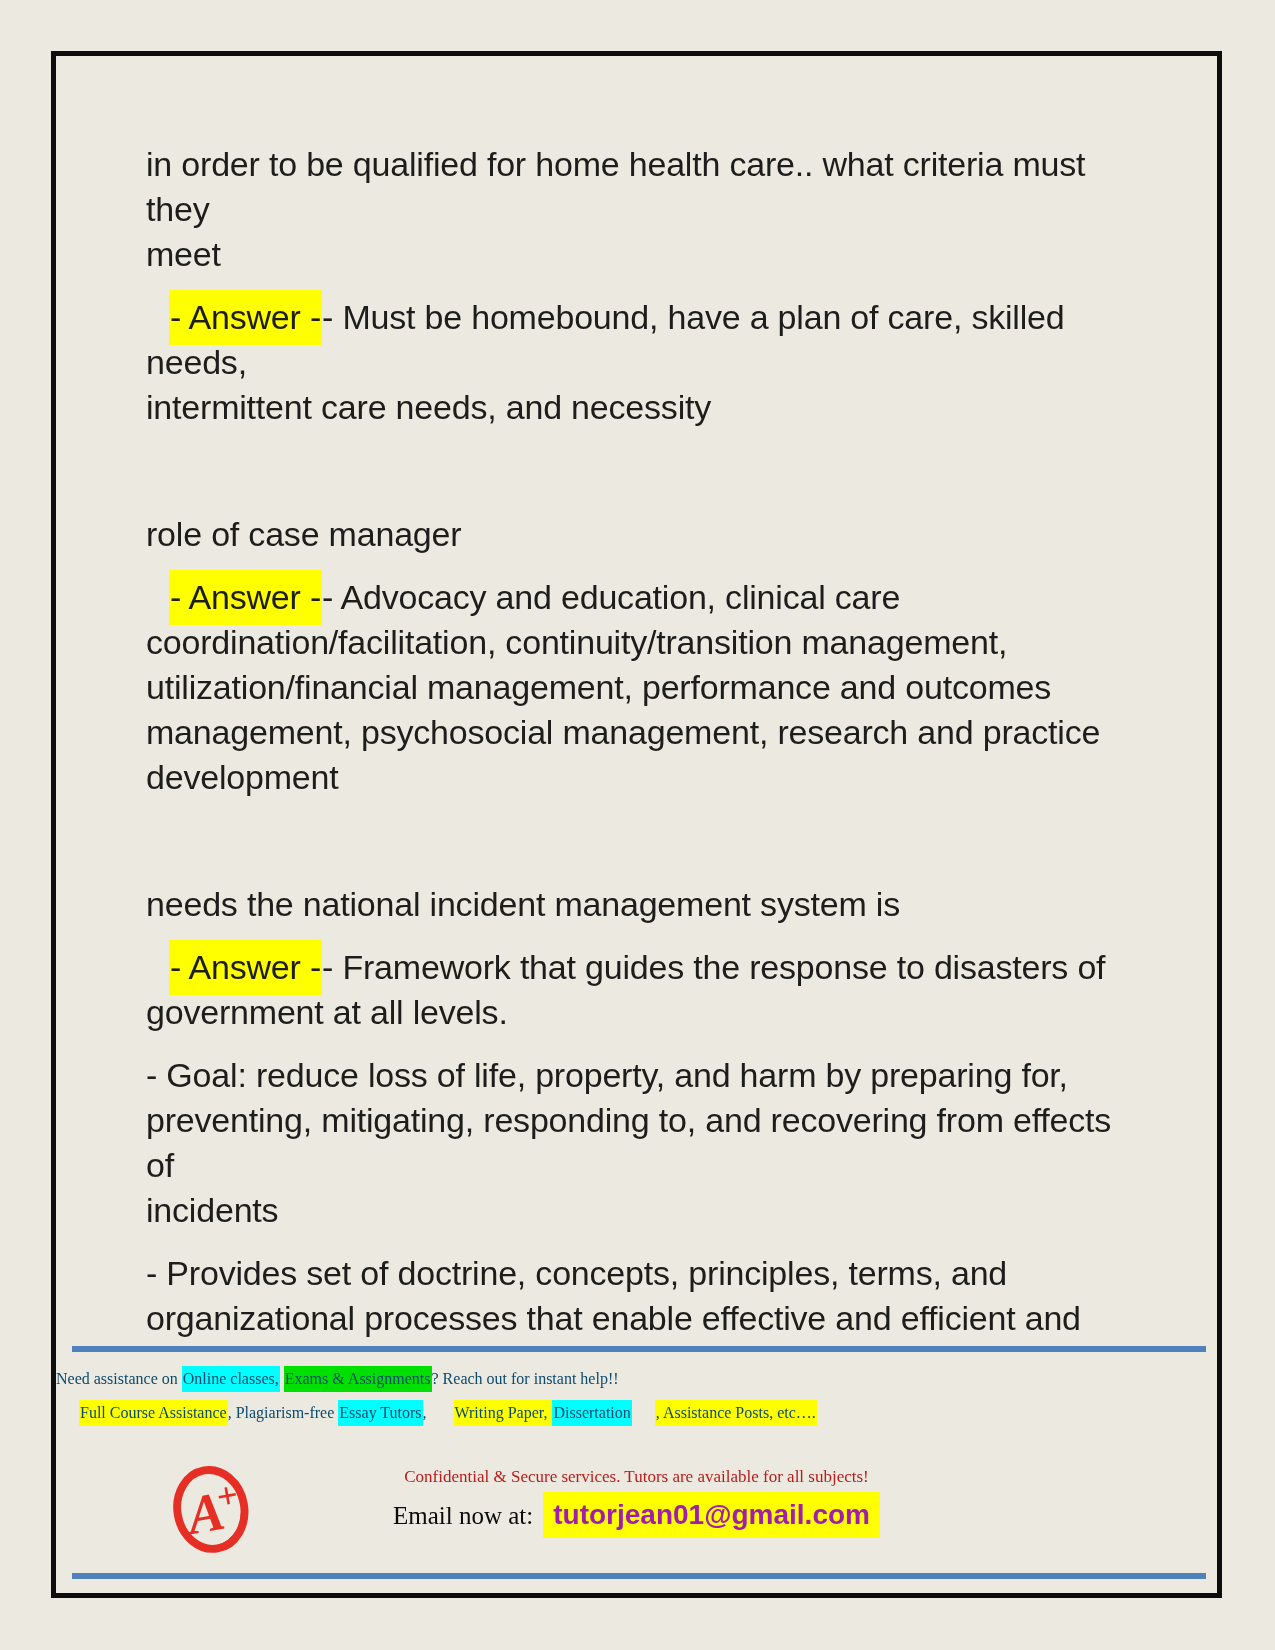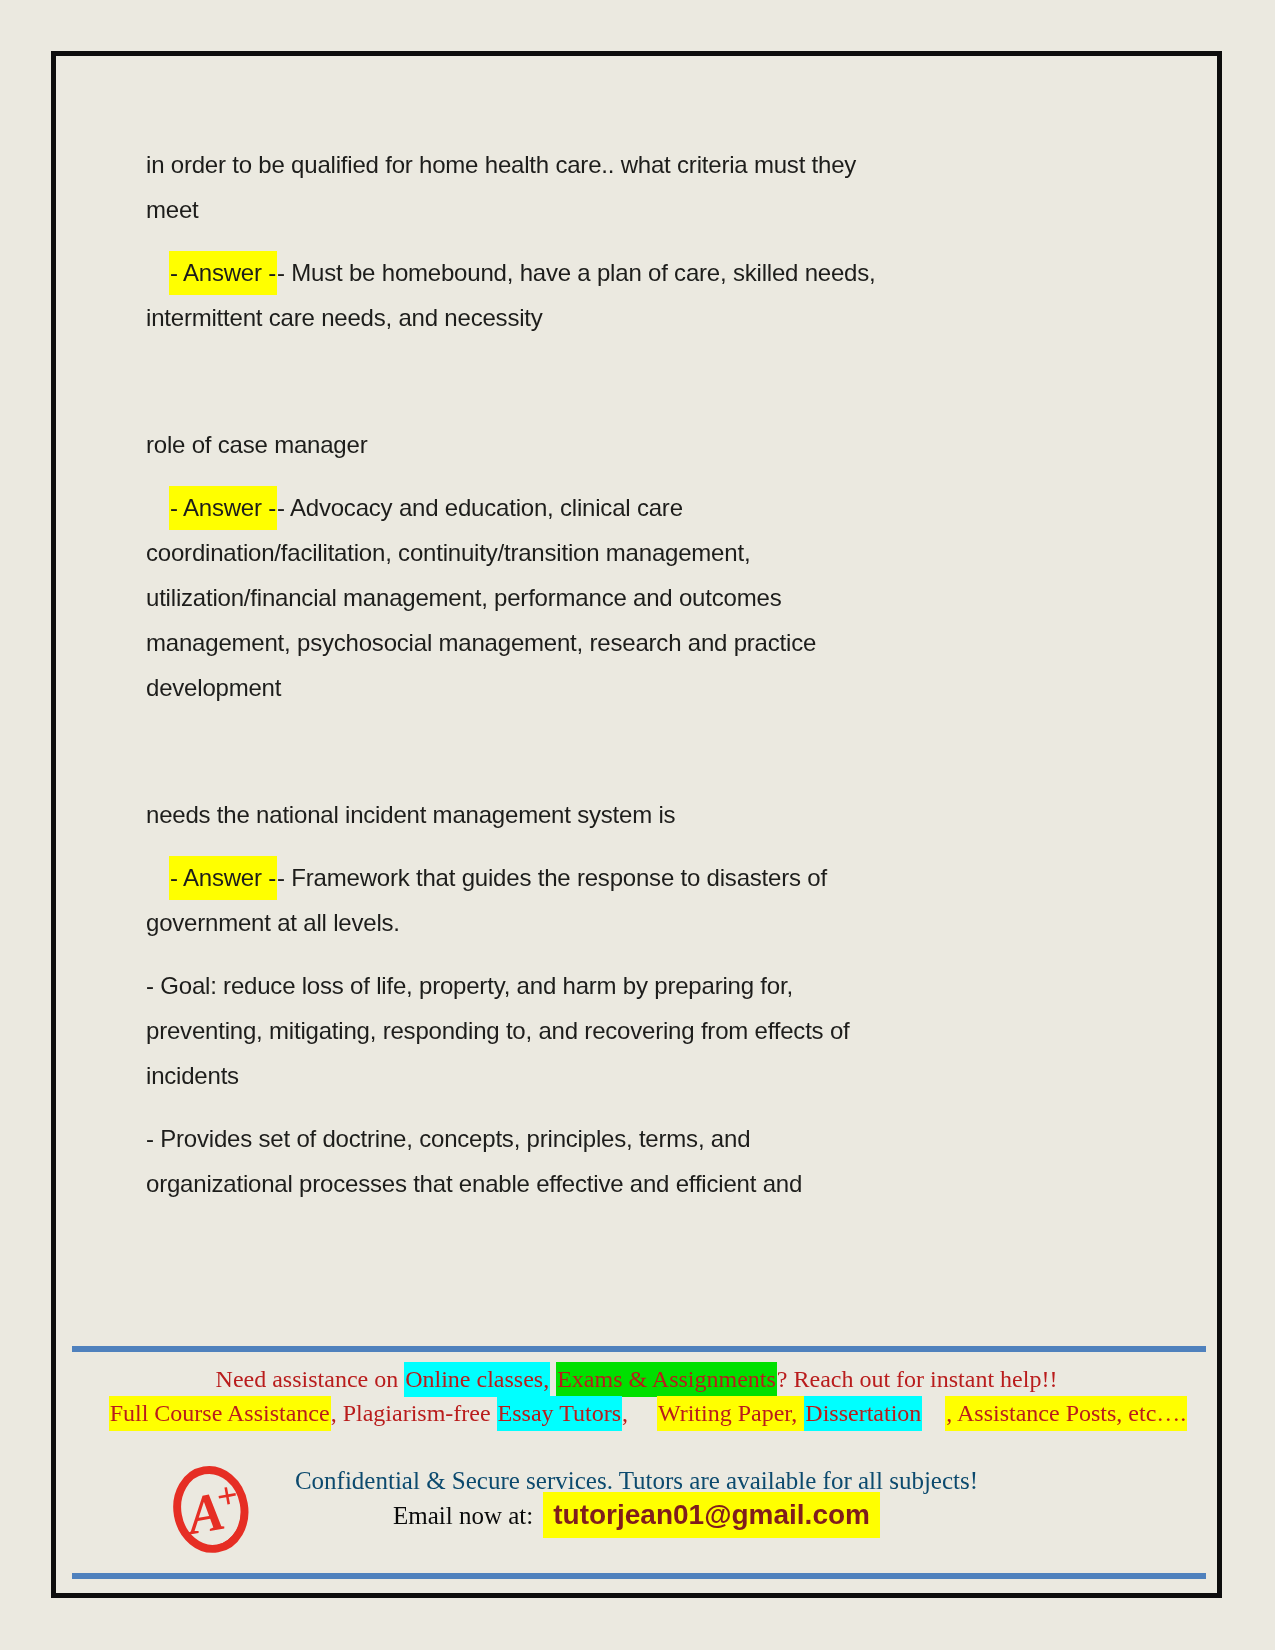--- a/index.html
+++ b/index.html
@@ -15,21 +15,21 @@
     left: 51px; top: 51px;
     width: 1171px; height: 1547px;
     border: 5px solid #0d0d0d;
     box-sizing: border-box;
   }
   
   .qa-content {
     position: absolute;
     left: 90px; top: 86px;
     width: 975px;
-    font-size: 24px;
+    font-size: 34px;
     line-height: 45px;
     letter-spacing: -0.2px;
     color: #1d1d1b;
   }
   .qa-content p {
     margin: 0 0 18px 0;
     white-space: pre-line;
   }
   .section-gap { height: 64px; }
   .hl-yellow { background: #ffff00; margin-left: 23px; }
@@ -44,56 +44,56 @@
     left: 16px;
     width: 1134px; height: 6px;
     background: #4f81bd;
   }
   .rule-top    { top: 1290px; }
   .rule-bottom { top: 1517px; }
   .ad-lines {
     position: absolute;
     top: 1306px; left: 0;
     width: 100%;
-    text-align: center;
+    text-align: left;
     font-family: "Liberation Serif", serif;
-    font-size: 24px;
+    font-size: 16px;
     line-height: 34px;
-    color: #b91c1c;
+    color: #0c4a6e;
   }
   .ad-lines .ad-line { display: block; white-space: nowrap; }
   .ad-lines .hl-yellow,
   .ad-lines .hl-cyan,
   .ad-lines .hl-green { padding: 4px 1px 5px 1px; }
   .tagline {
     position: absolute;
     top: 1411px; left: 0;
     width: 100%;
     text-align: center;
     font-family: "Liberation Serif", serif;
-    font-size: 25px;
-    color: #0c4a6e;
+    font-size: 17px;
+    color: #b91c1c;
   }
   .email-line {
     position: absolute;
     top: 1443px; left: 0;
     width: 100%;
     text-align: center;
     font-family: "Liberation Serif", serif;
     font-size: 25px;
     color: #0a0a0a;
   }
   .email-address {
     font-family: "Liberation Sans", sans-serif;
     font-weight: bold;
     font-size: 28px;
     background: #ffff00;
     padding: 7px 10px 8px 10px;
     margin-left: 10px;
-    color: #7f1d1d;
+    color: #a21caf;
   }
   .logo {
     position: absolute;
     left: 112px; top: 1406px;
     width: 88px; height: 98px;
   }
 </style>
 </head>
 <body>
 

